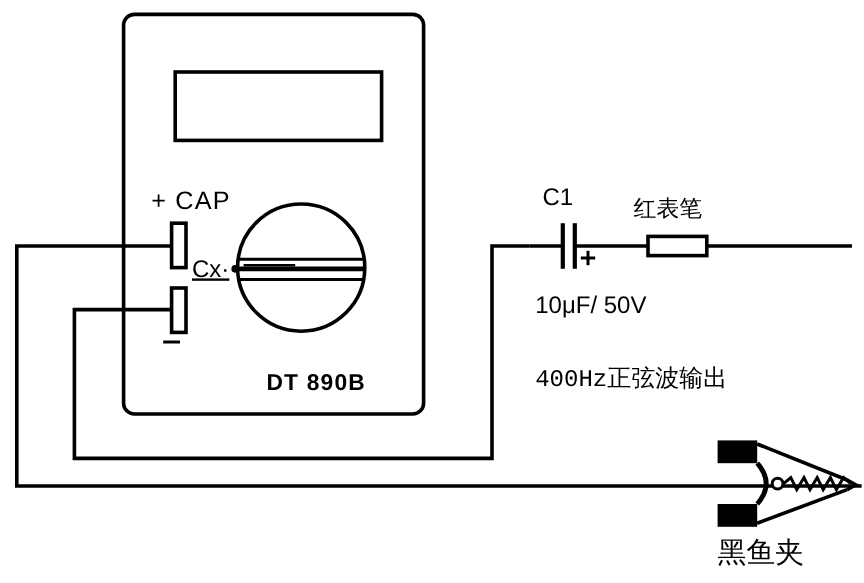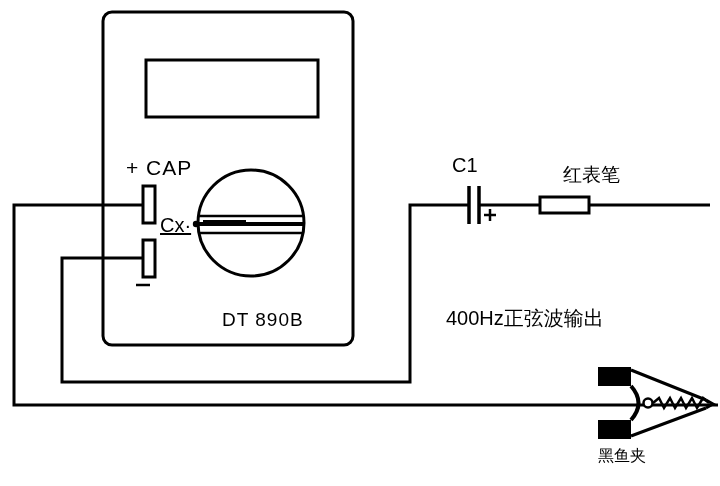--- a/index.html
+++ b/index.html
@@ -3,28 +3,28 @@
 <meta charset="utf-8">
 <style>
   html,body{margin:0;padding:0;background:#fff;}
   body{width:720px;height:486px;overflow:hidden;
        font-family:"Liberation Sans","DejaVu Sans",sans-serif;}
   #stage{position:relative;width:588px;height:486px;background:#ffffff;}
   #stage svg{position:absolute;left:0;top:0;}
   .lbl{position:absolute;color:#000;white-space:nowrap;line-height:1;}
   .lbl-cap   {left:126px; top:157px;  font-size:21px; letter-spacing:1px;}
   .lbl-cx    {left:160px; top:215px;  font-size:20px;text-decoration:underline;}
-  .lbl-model {left:222px; top:310px;  font-size:19px; letter-spacing:1px;}
+  .lbl-model {left:222px; top:310px;  font-size:19px; letter-spacing:1px;font-weight:bold;}
   .lbl-c1    {left:452px; top:155px;  font-size:20px;}
   .lbl-probe {left:528px; top:165px;  font-size:19px;
-              font-family:"DejaVu Sans",sans-serif;margin-left:35px;}
+              font-family:"DejaVu Sans",sans-serif;}
   .lbl-val   {left:446px; top:245px;  font-size:20px;}
   .lbl-out   {left:446px; top:308px;  font-size:20px;
-              font-family:Liberation Sans, sans-serif;}
-  .lbl-clip  {left:598px; top:448px;  font-size:16px;
+              font-family:Liberation Mono, monospace;}
+  .lbl-clip  {left:598px; top:448px;  font-size:24px;
               font-family:"DejaVu Sans",sans-serif;}
 </style>
 </head>
 <body>
 
 <div id="stage">
 
   <svg width="720" height="486" viewBox="0 0 720 486">
 
     <rect x="103" y="12" width="250" height="333" rx="9" ry="9" fill="none" stroke="#000" stroke-width="3"></rect>
@@ -79,18 +79,19 @@
   <div class="lbl lbl-cap">+ CAP</div>
 
   <div class="lbl lbl-cx">Cx·</div>
 
   <div class="lbl lbl-model">DT 890B</div>
 
   <div class="lbl lbl-c1">C1</div>
 
   <div class="lbl lbl-probe">红表笔</div>
 
+  <div class="lbl lbl-val">10μF/ 50V</div>
 
   <div class="lbl lbl-out">400Hz正弦波输出</div>
 
   <div class="lbl lbl-clip">黑鱼夹</div>
 
 </div>
 
 </body></html>

